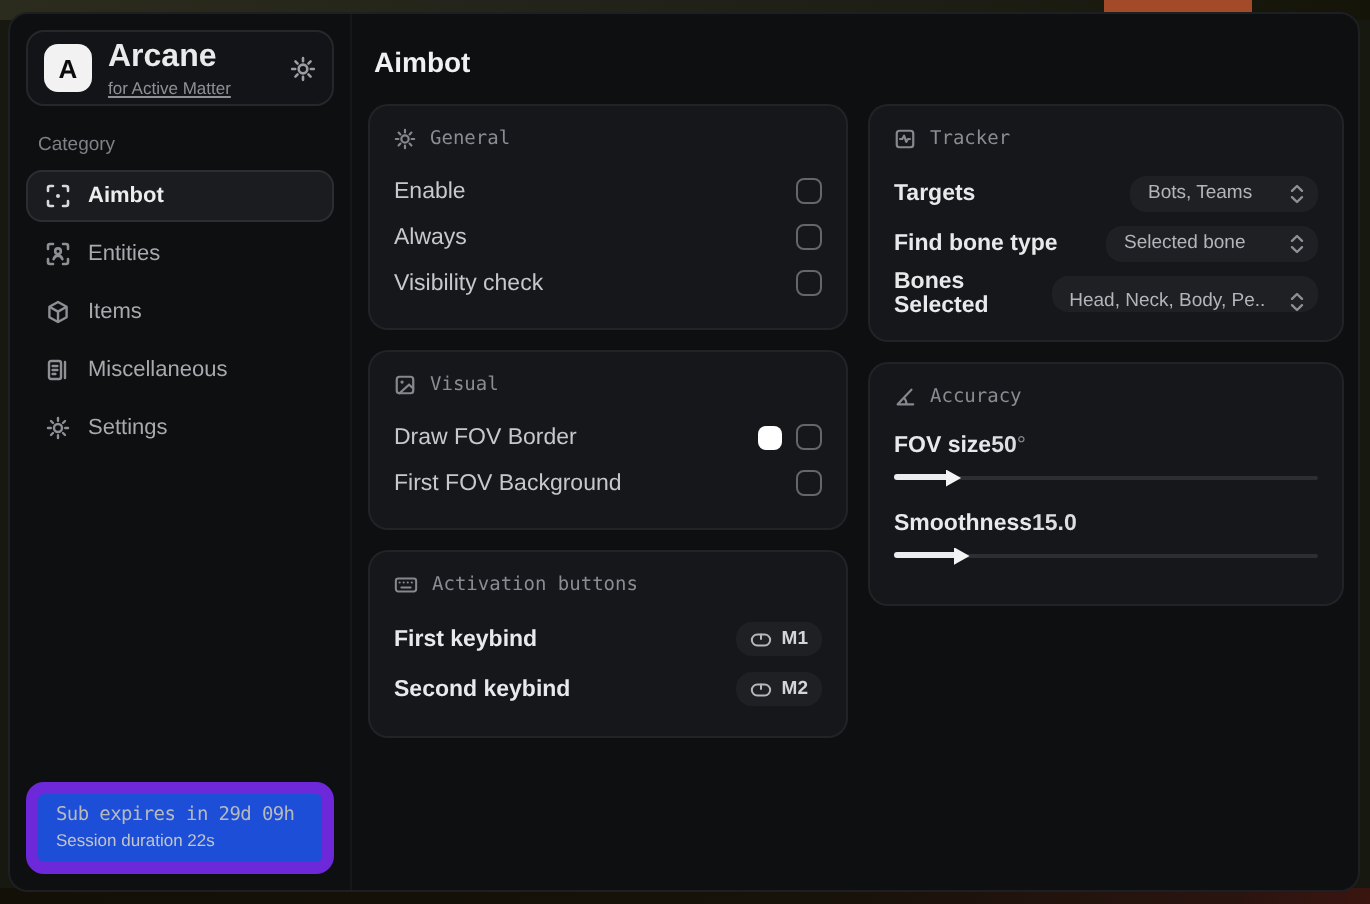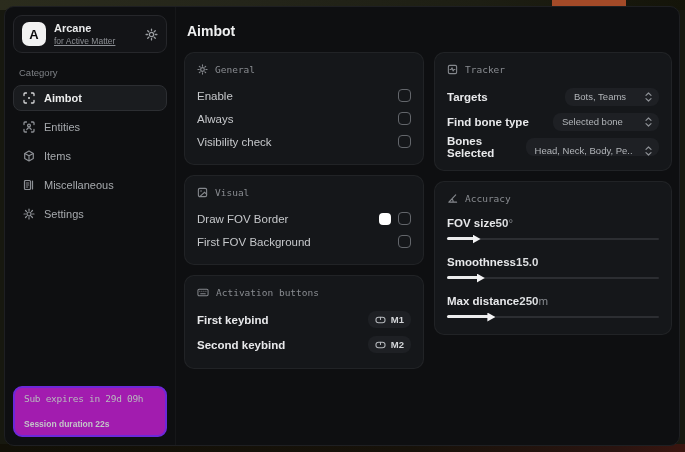--- a/index.html
+++ b/index.html
@@ -26,38 +26,38 @@
   
   .sidebar { width:172px; display:flex; flex-direction:column; padding:8px; }
   .brand-card {
     height:38px; border:1px solid #26272b; background:#131417; border-radius:9px;
     display:flex; align-items:center; gap:8px; padding:0 8px; flex-shrink:0;
   }
   .logo { width:24px; height:24px; background:#f2f2f2; border-radius:7px;
     display:flex; align-items:center; justify-content:center;
     color:#0c0c0d; font-weight:700; font-size:13px; }
   .brand-text { display:flex; flex-direction:column; line-height:1.2; }
-  .brand-name { font-size:11px; font-weight:700; color:#e9eaeb; }
+  .brand-name { font-size:16px; font-weight:700; color:#e9eaeb; }
   .brand-sub { font-size:8.5px; color:#8d9095;text-decoration:underline; }
   .brand-gear { margin-left:auto; color:#9a9da1; display:flex; }
   .category { margin:14px 6px 7px; font-size:9.5px; color:#7e8186; }
   .nav { display:flex; flex-direction:column; gap:3px; }
   .nav-item {
     height:26px; border-radius:8px; padding:0 9px; display:flex; align-items:center; gap:9px;
     font-size:11px; color:#a7aaae; border:1px solid transparent; cursor:default;
   }
   .nav-item .ic { display:flex; color:#8d9095; }
   .nav-item.sel { background:#1a1c1f; border-color:#2c2e32; color:#eceded; font-weight:700; }
   .nav-item.sel .ic { color:#d7d8da; }
   .side-spacer { flex:1; }
   .footer-card {
-    border:2px solid #6d28d9; border-radius:9px; padding:5px 9px 6px; background:#a21caf;
+    border:6px solid #6d28d9; border-radius:9px; padding:5px 9px 6px; background:#1d4ed8;
   }
   .footer-line1 { font-family:"DejaVu Sans Mono", monospace; font-size:9.5px; color:#b7babd; letter-spacing:-0.3px; }
-  .footer-line2 { font-size:8.5px; font-weight:700; color:#c3c5c8; margin-top:15px; }
+  .footer-line2 { font-size:8.5px; font-weight:400; color:#c3c5c8; margin-top:2px; }
 
   
   .main { flex:1; padding:10px 7px 0 8px; border-left:1px solid rgba(255,255,255,0.035); }
   .page-title { font-size:14px; font-weight:700; color:#f0f1f2; margin:6px 0 13px 3px; }
   .cols { display:flex; gap:10px; align-items:flex-start; }
   .col-l { width:240px; }
   .col-r { width:238px; }
 
   .panel {
     background:#15171a; border:1px solid rgba(255,255,255,0.055); border-radius:10px;
@@ -352,29 +352,18 @@
               <span class="row-label b">Smoothness</span>
               <span class="acc-val"><span>15.0</span><span class="unit"></span></span>
             </div>
             <div class="slider">
               <span class="track"></span>
               <span class="fill" style="width: 15%;"></span>
               <span class="thumb" style="left: 15%;"></span>
             </div>
           </div>
 
-          <div class="acc-row" style="margin-bottom:2px">
-            <div class="acc-top">
-              <span class="row-label b">Max distance</span>
-              <span class="acc-val"><span>250</span><span class="unit">m</span></span>
-            </div>
-            <div class="slider">
-              <span class="track"></span>
-              <span class="fill" style="width: 20%;"></span>
-              <span class="thumb" style="left: 20%;"></span>
-            </div>
-          </div>
         </div>
 
       </div>
     </div>
   </div>
 </div>
 
 </body></html>

